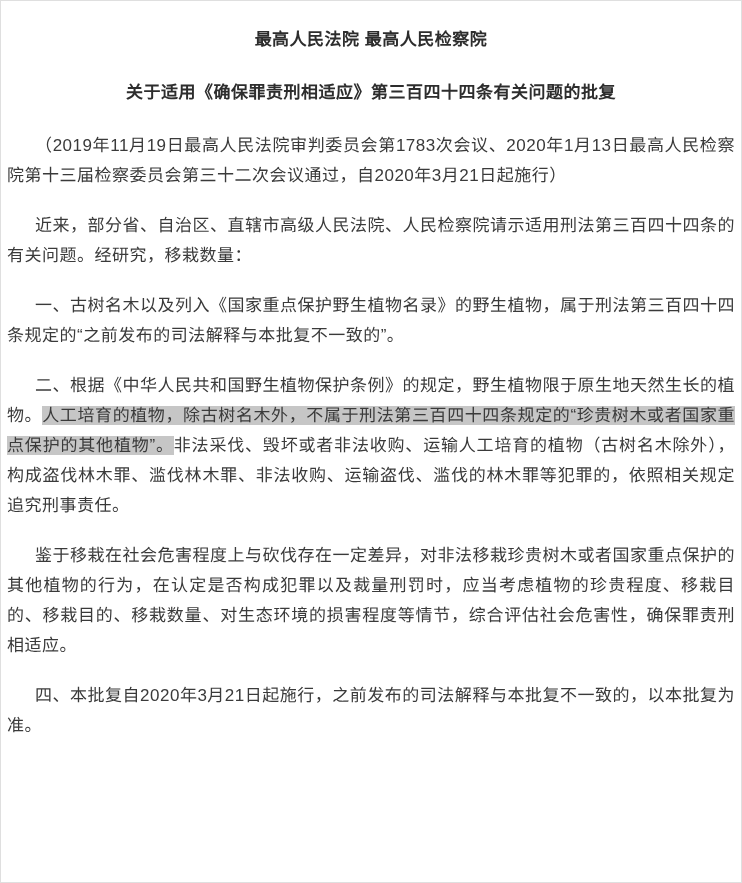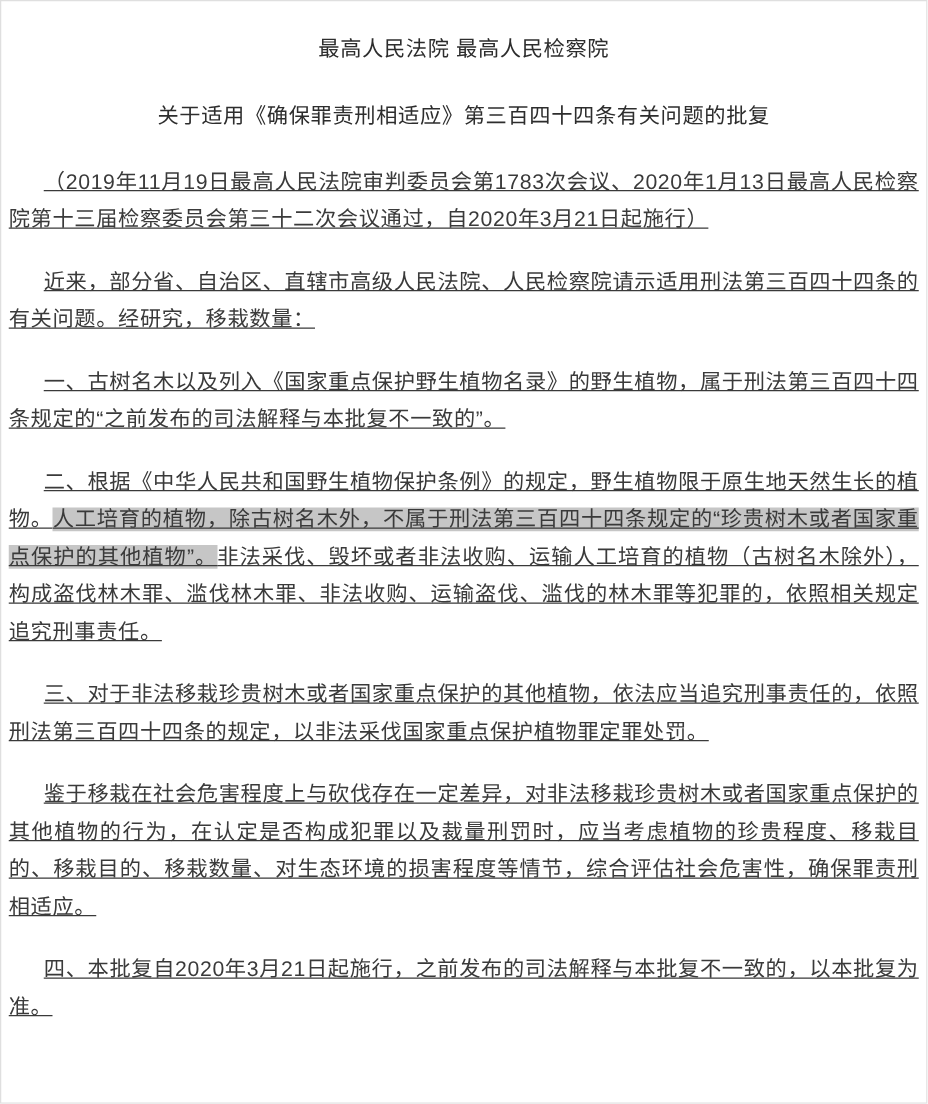--- a/index.html
+++ b/index.html
@@ -20,34 +20,33 @@
     width:742px;height:883px;
     background:var(--bg);
     border:1px solid var(--border);
     padding:24px 6px 10px 6px;
     overflow:hidden;
   }
   .doc-title,.doc-subtitle{
     text-align:center;
     font-size:17px;
     line-height:30px;
-    font-weight:400;
+    font-weight:700;
     color:var(--title_text);
     letter-spacing:0.5px;
     margin:0 0 23px 0;
   }
   .para{
     font-size:17px;
     line-height:30px;
     color:var(--text);
     letter-spacing:0.5px;
     text-indent:28px;
     margin:0 0 20px 0;
     text-align:justify;
-    text-decoration:underline;
   }
   .hl{
     background:var(--selection_highlight);
   }
 </style>
 </head>
 <body>
 
 <div class="page">
 
@@ -57,19 +56,18 @@
 
   <p class="para">（2019年11月19日最高人民法院审判委员会第1783次会议、2020年1月13日最高人民检察院第十三届检察委员会第三十二次会议通过，自2020年3月21日起施行）</p>
 
 
   <p class="para">近来，部分省、自治区、直辖市高级人民法院、人民检察院请示适用刑法第三百四十四条的有关问题。经研究，移栽数量：</p>
 
   <p class="para">一、古树名木以及列入《国家重点保护野生植物名录》的野生植物，属于刑法第三百四十四条规定的“之前发布的司法解释与本批复不一致的”。</p>
 
   <p class="para"><span>二、根据《中华人民共和国野生植物保护条例》的规定，野生植物限于原生地天然生长的植物。</span><span class="hl">人工培育的植物，除古树名木外，不属于刑法第三百四十四条规定的“珍贵树木或者国家重点保护的其他植物”。</span><span>非法采伐、毁坏或者非法收购、运输人工培育的植物（古树名木除外），构成盗伐林木罪、滥伐林木罪、非法收购、运输盗伐、滥伐的林木罪等犯罪的，依照相关规定追究刑事责任。</span></p>
 
-  <p class="para">三、对于非法移栽珍贵树木或者国家重点保护的其他植物，依法应当追究刑事责任的，依照刑法第三百四十四条的规定，以非法采伐国家重点保护植物罪定罪处罚。</p>
 
   <p class="para">鉴于移栽在社会危害程度上与砍伐存在一定差异，对非法移栽珍贵树木或者国家重点保护的其他植物的行为，在认定是否构成犯罪以及裁量刑罚时，应当考虑植物的珍贵程度、移栽目的、移栽目的、移栽数量、对生态环境的损害程度等情节，综合评估社会危害性，确保罪责刑相适应。</p>
 
   <p class="para">四、本批复自2020年3月21日起施行，之前发布的司法解释与本批复不一致的，以本批复为准。</p>
 
 </div>
 
 </body></html>

